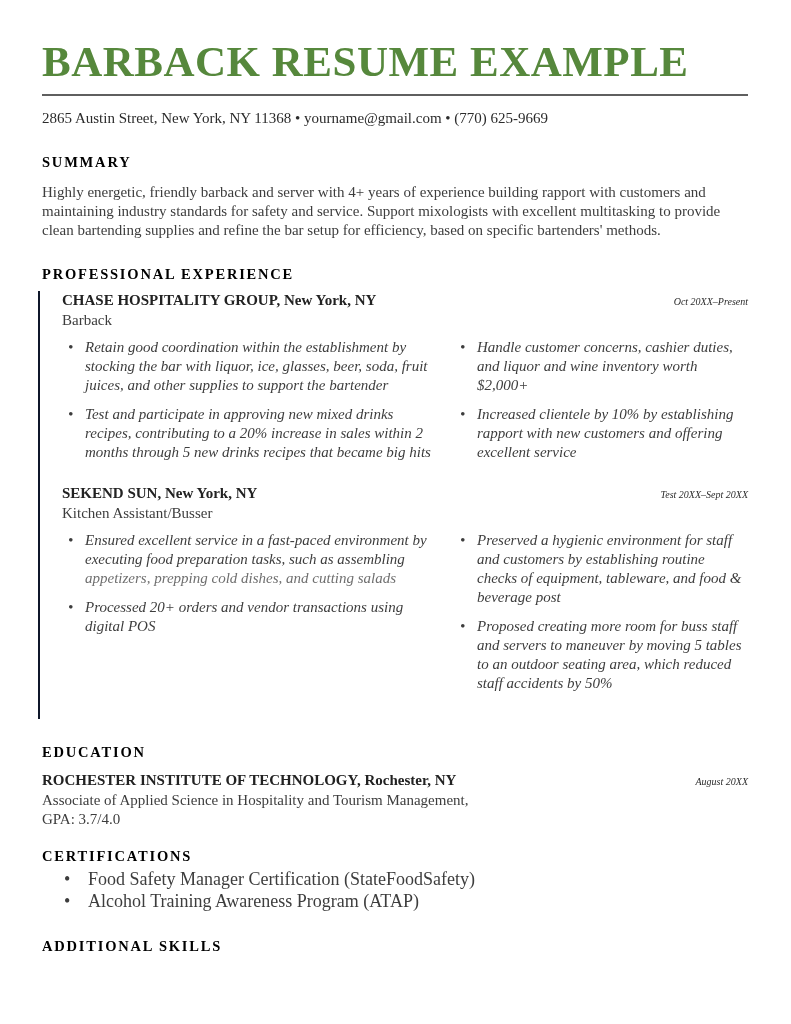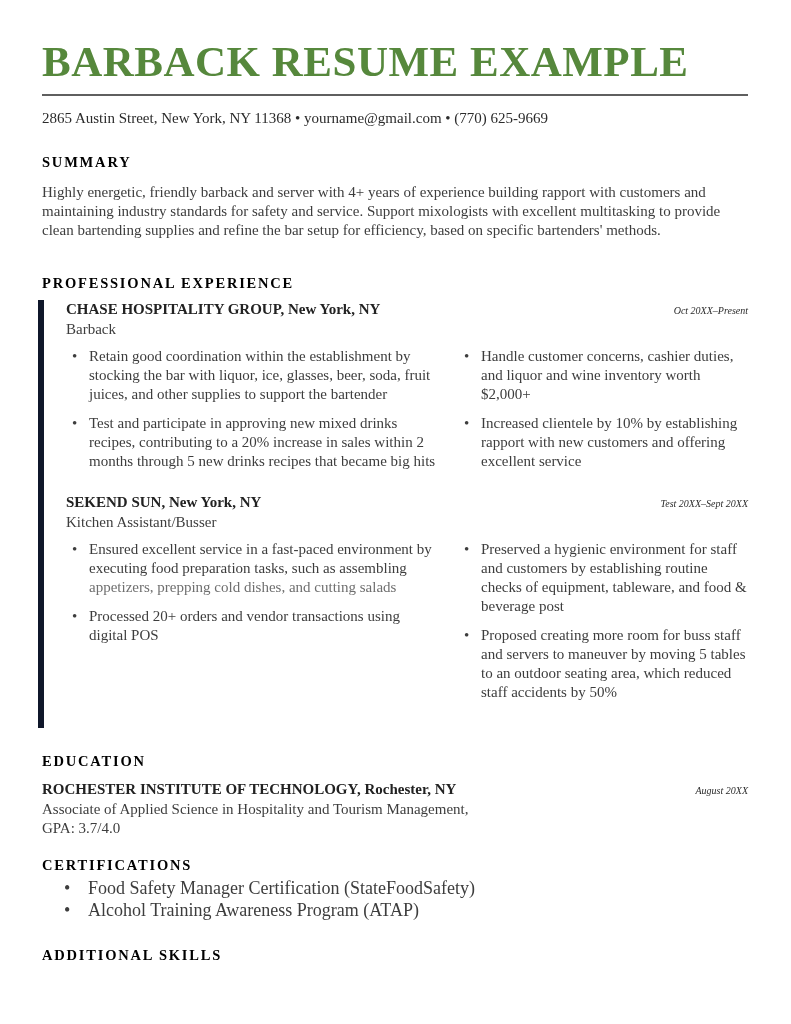--- a/index.html
+++ b/index.html
@@ -45,25 +45,25 @@
   
   .summary-heading { margin-top: 25px; }
   .summary-text {
     margin-top: 11px;
     font-size: 15px;
     line-height: 19px;
     color: #3d3d3d;
   }
 
   
-  .experience-heading { margin-top: 34px; }
+  .experience-heading { margin-top: 25px; }
   .exp-timeline {
     margin-left: -4px;
     margin-top: 7px;
-    border-left: 6px solid #0f172a;
+    border-left: 2px solid #0f172a;
     padding: 0 0 16px 22px;
   }
   .job + .job { margin-top: 12px; }
   .job-header { display: flex; justify-content: space-between; align-items: baseline; }
   .company {
     font-size: 15px; line-height: 19px; font-weight: bold; color: #222222;
   }
   .dates {
     font-size: 10px; line-height: 19px; font-style: italic; color: #2b2b2b; white-space: nowrap;
   }
@@ -76,20 +76,21 @@
     margin-top: 8px;
   }
   ul.bullets { list-style: none; }
   ul.bullets li {
     position: relative;
     padding-left: 23px;
     font-size: 15px;
     line-height: 19px;
     color: #3d3d3d;
     margin-bottom: 10px;
+    font-style: italic;
   }
   ul.bullets li::before {
     content: "•";
     position: absolute;
     left: 6px;
     top: 0;
   }
   .muted { color: #6f6f6f; }
 
   

